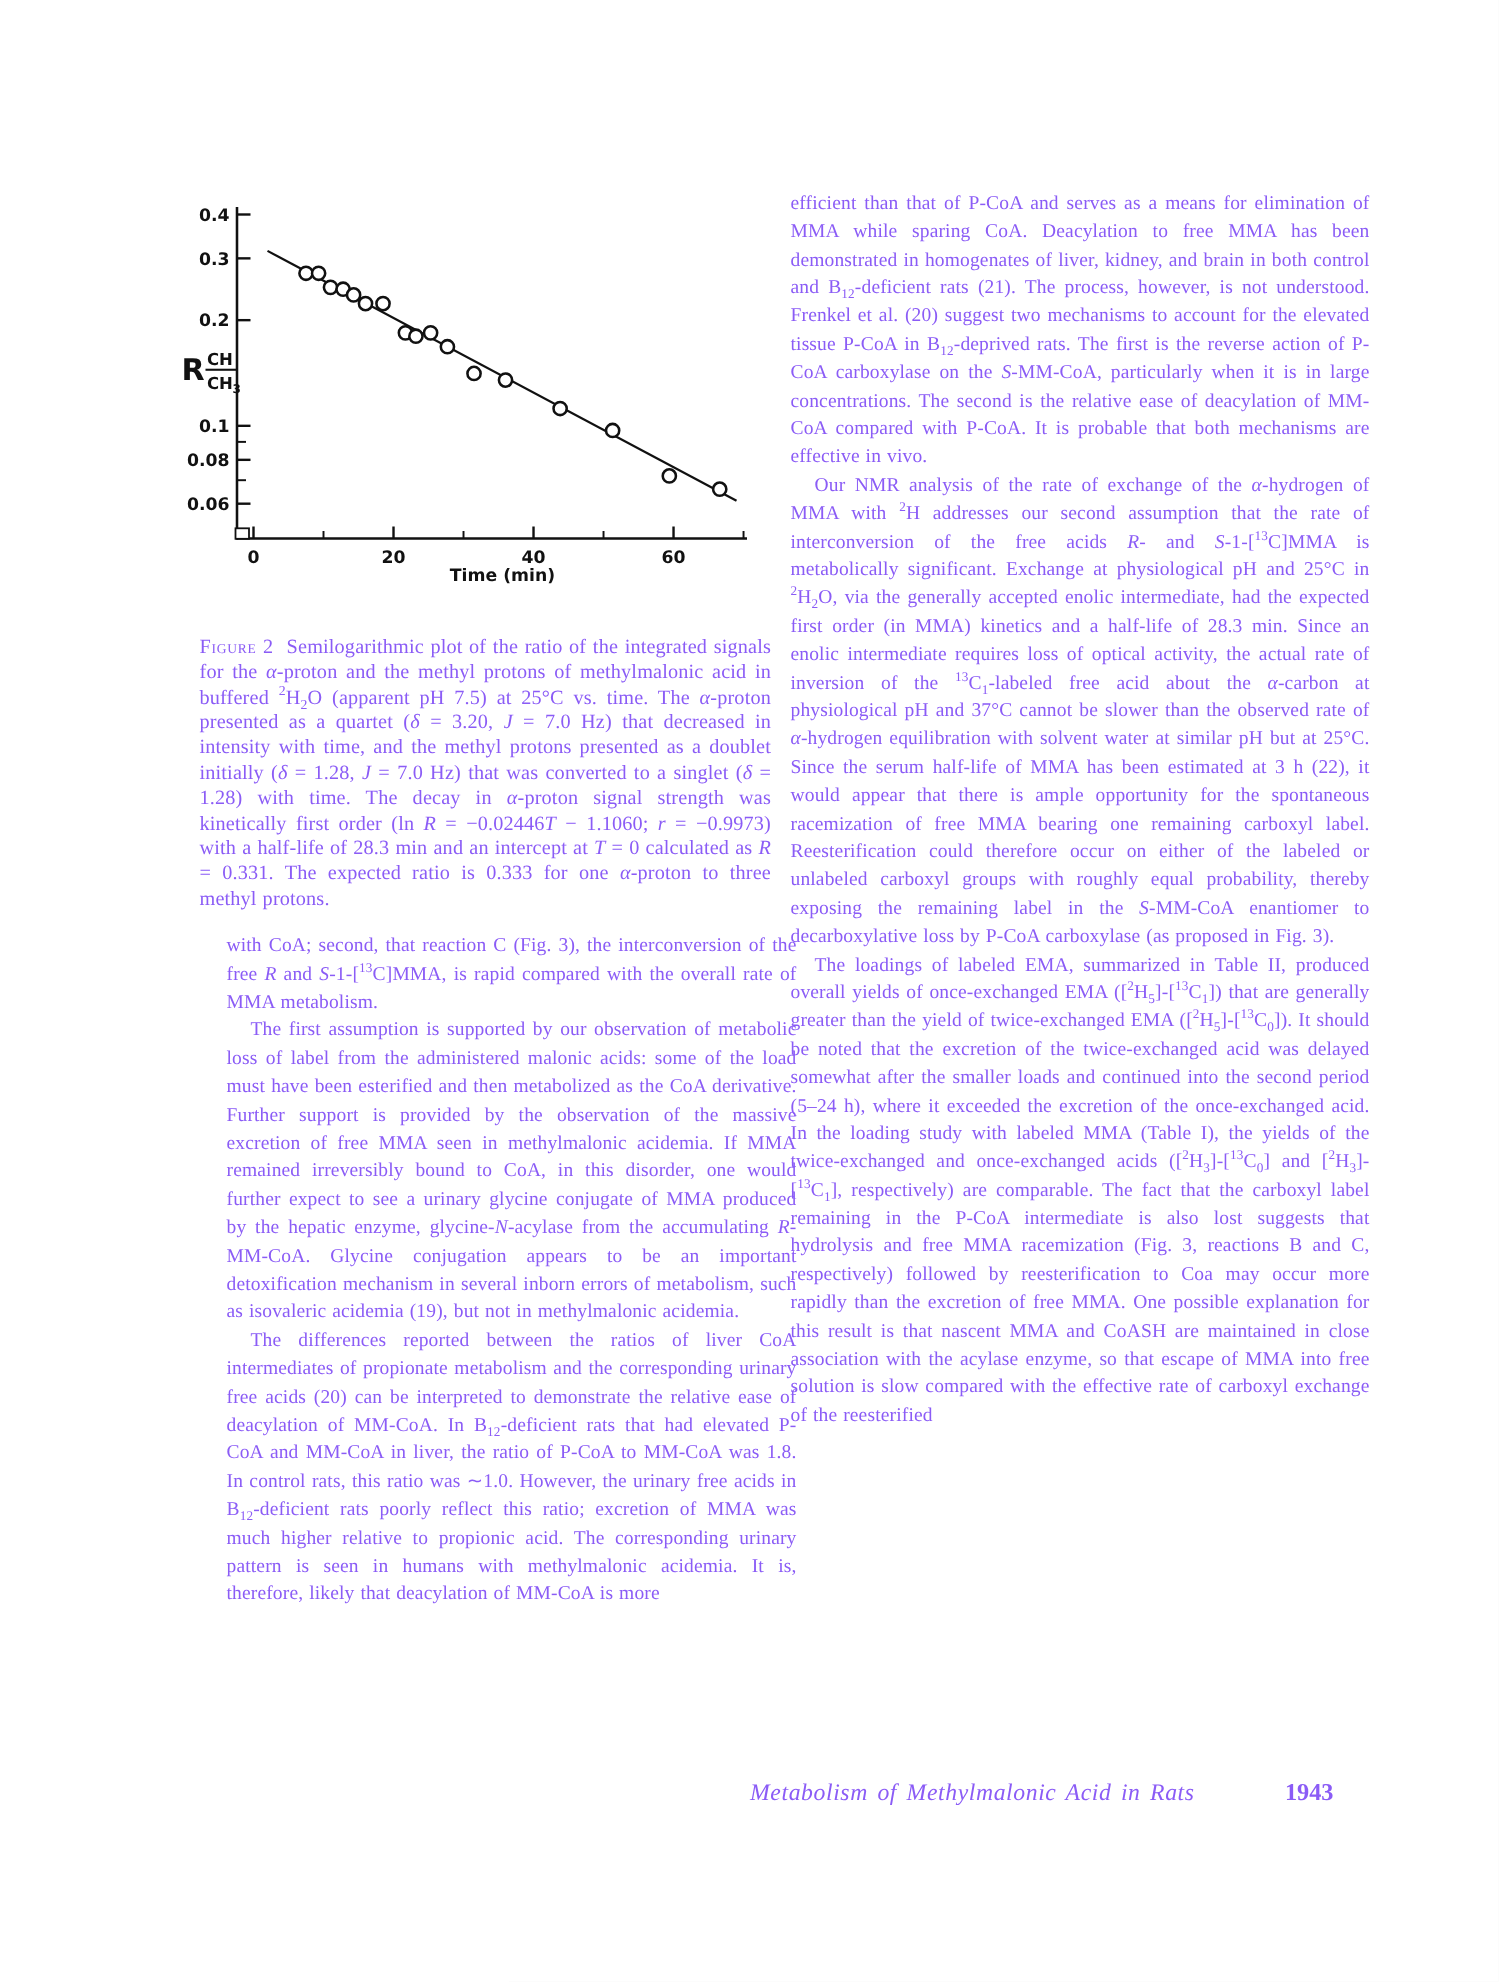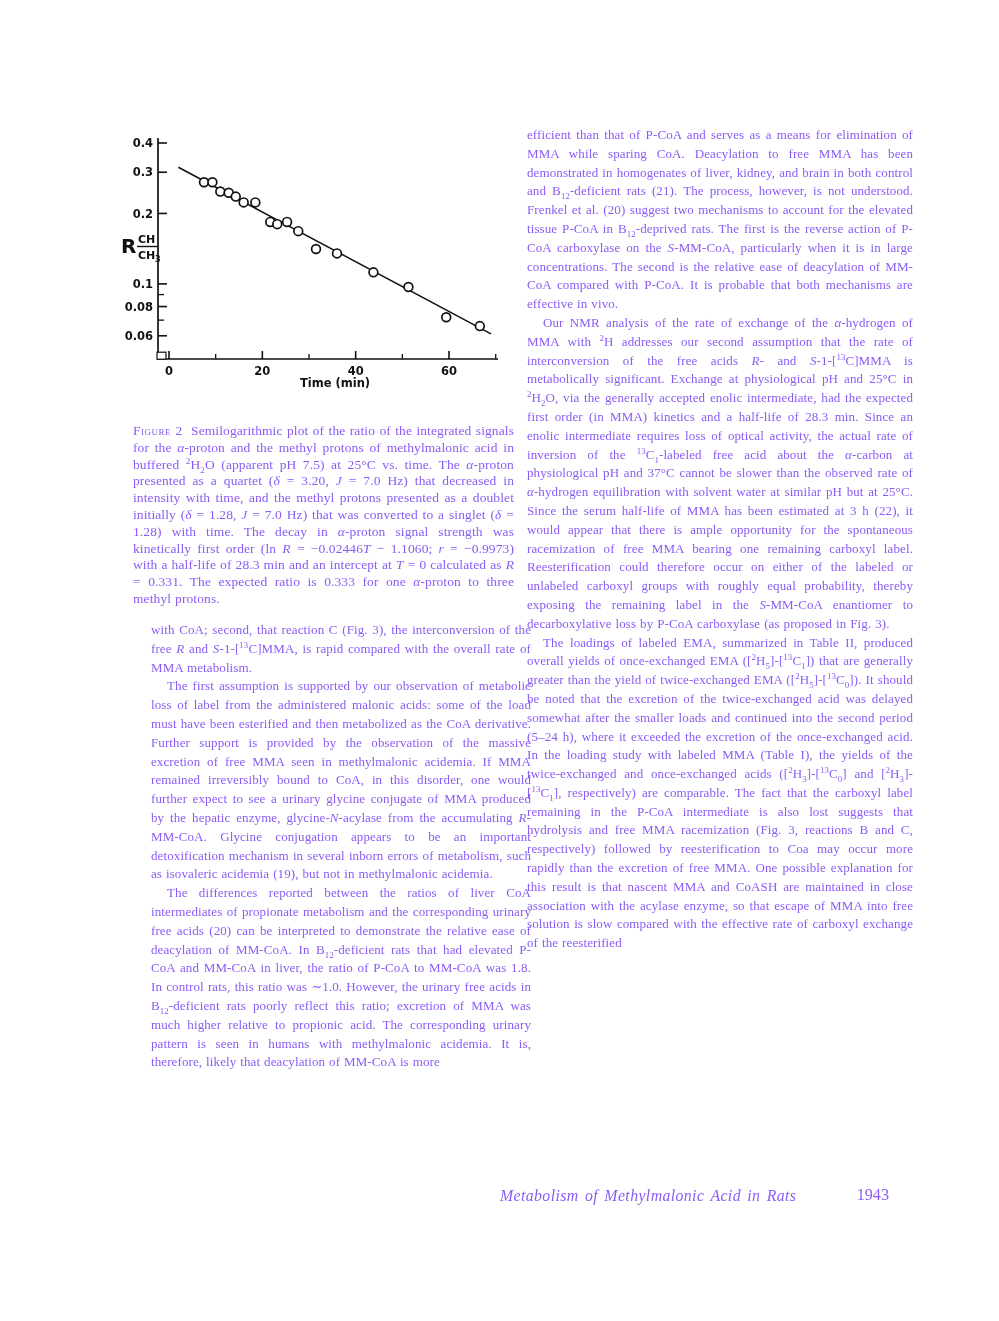--- a/index.html
+++ b/index.html
@@ -17,21 +17,21 @@
            letter-spacing:0.1px;word-spacing:0.5px;}
   .caption p{margin:0;}
   .sc{font-variant:small-caps;letter-spacing:0.5px;}
   sup,sub{font-size:68%;line-height:0;}
   #left-col{left:151px;top:621px;width:380px;}
   #right-col{left:527px;top:126px;width:386px;}
   .figure-wrap{position:absolute;left:108px;top:126px;width:400px;height:268px;}
   .footer{position:absolute;left:500px;top:1186px;width:390px;
           display:flex;justify-content:space-between;align-items:flex-end;}
   .footer .rt{font-style:italic;font-size:15.8px;letter-spacing:0.4px;word-spacing:2px;}
-  .footer .pn{font-style:normal;font-size:16.2px;padding-right:1px;}
+  .footer .pn{font-style:normal;font-size:16.2px;padding-right:1px;font-weight:bold;}
   svg text{font-family:"DejaVu Sans",sans-serif;font-weight:bold;fill:#111;}
   svg .tick-label{font-size:11.5px;}
   svg .axis-title{font-size:11.5px;}
   svg .ylab-R{font-size:20px;}
   svg .ylab-frac{font-size:11px;}
   svg .ylab-sub{font-size:8px;}
 </style>
 </head>
 <body>
 

